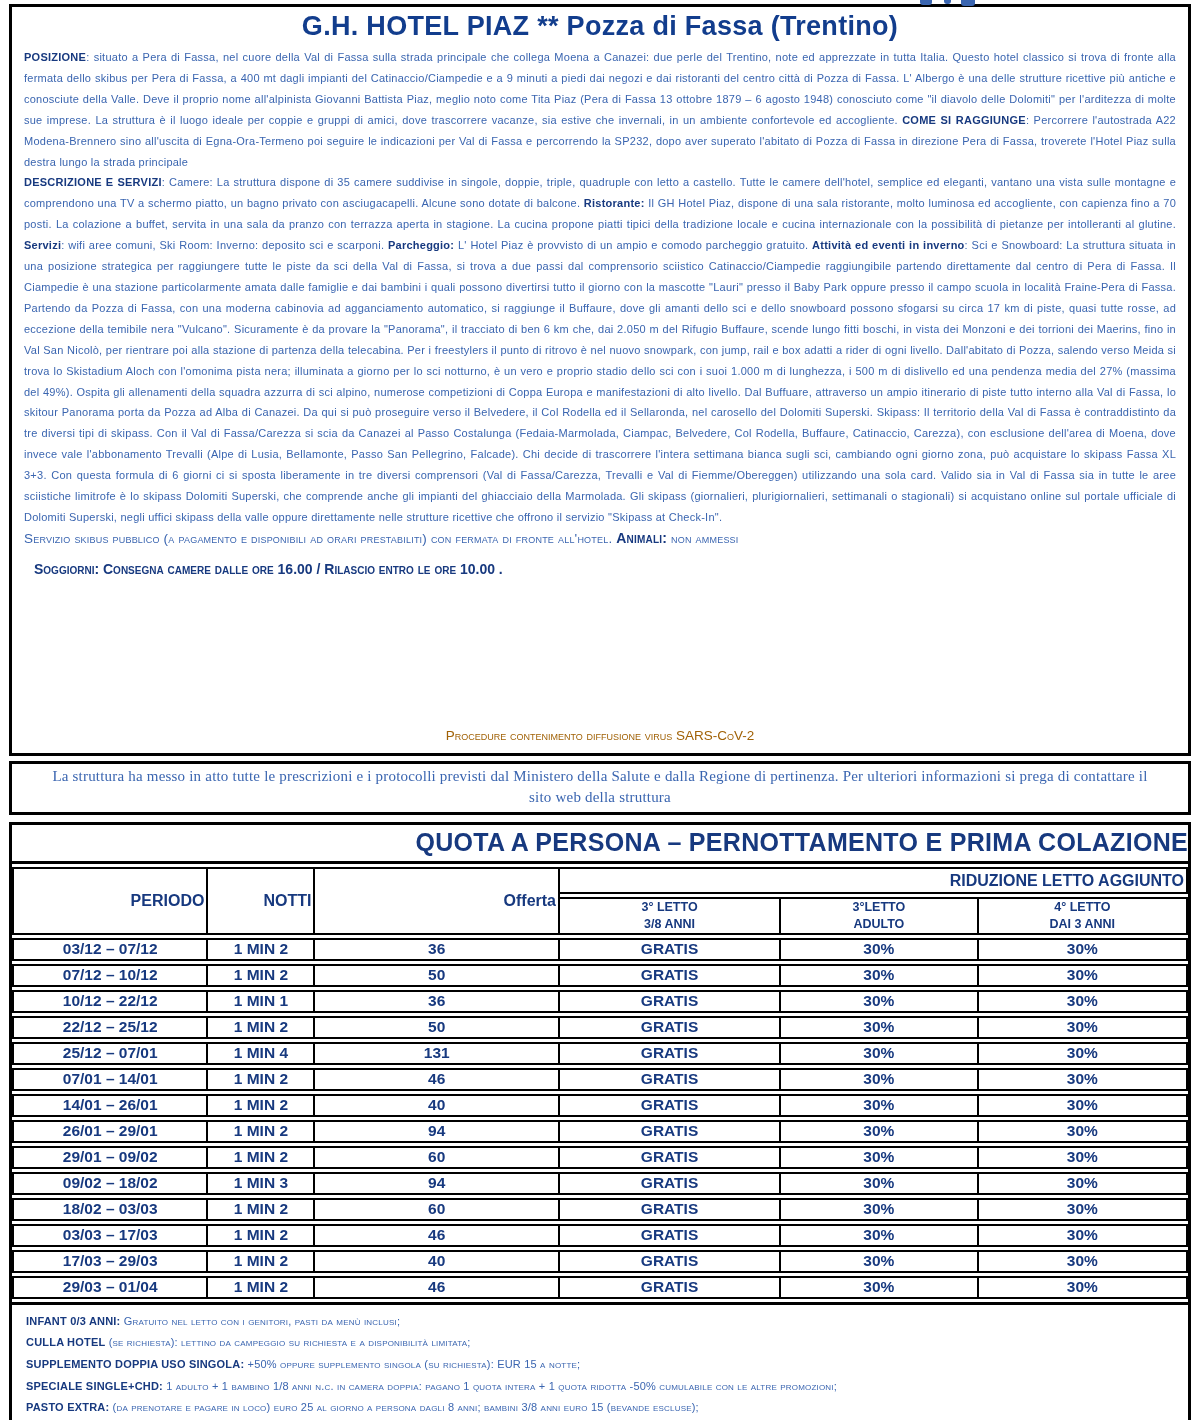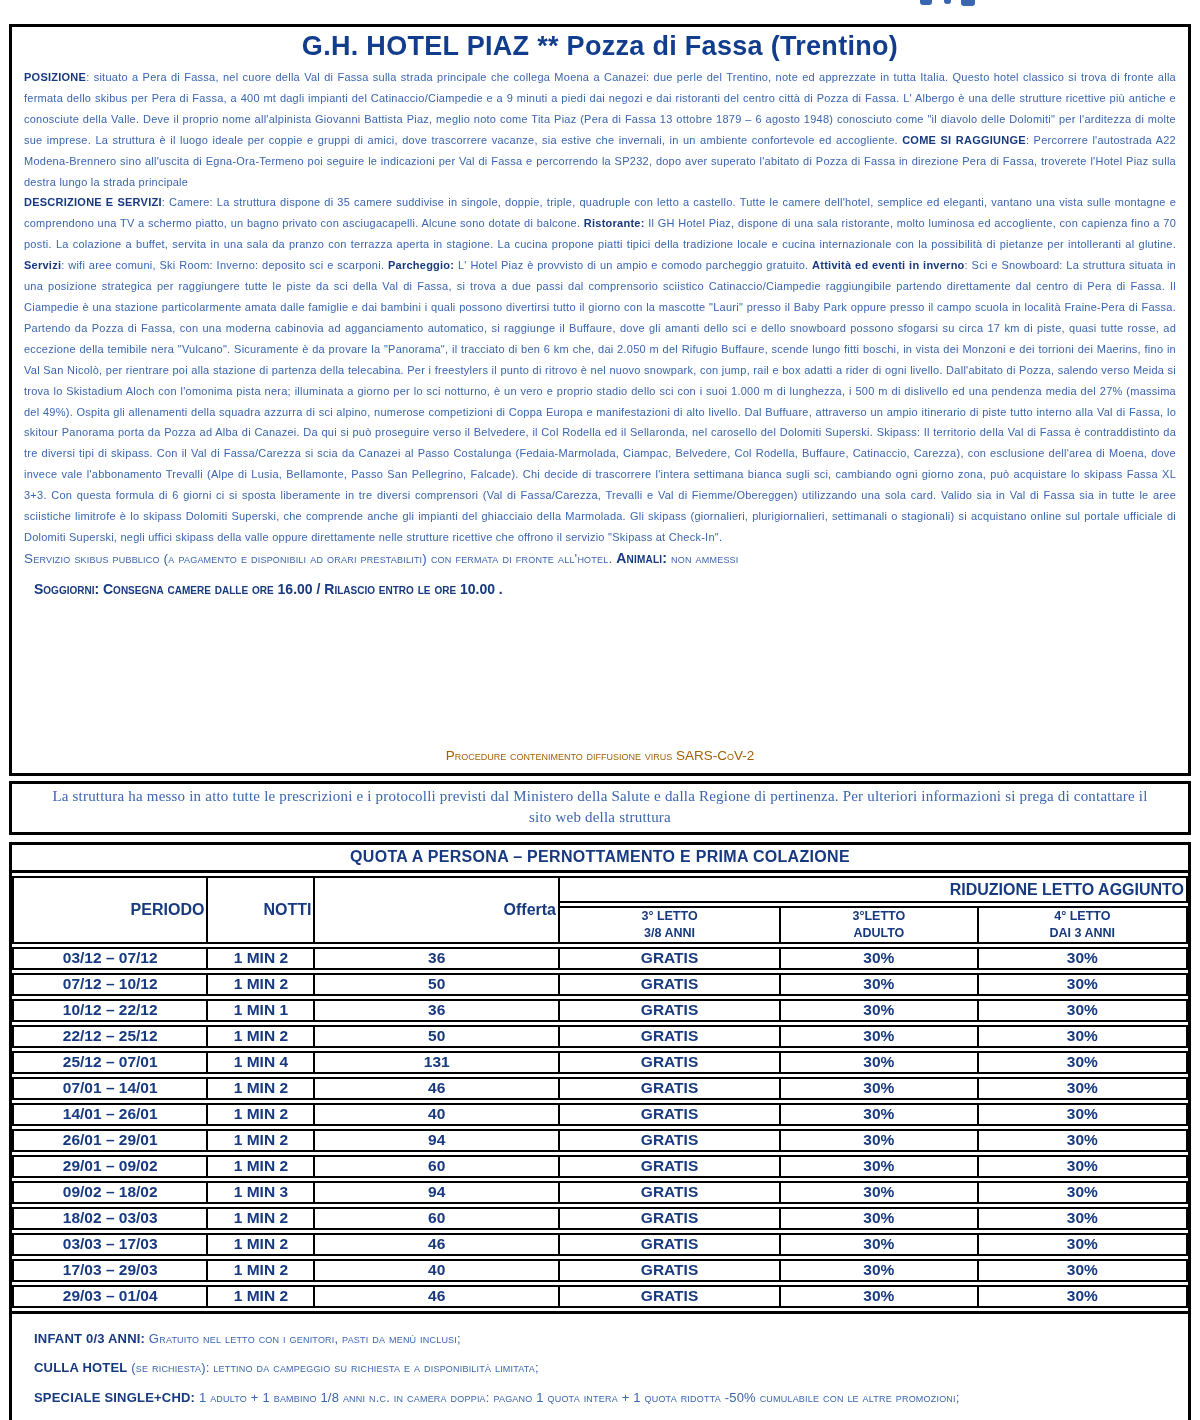--- a/index.html
+++ b/index.html
@@ -1,17 +1,17 @@
 <!DOCTYPE html>
 <html><head>
 <meta charset="utf-8">
 <style>
   html,body{margin:0;padding:0;background:#fff;width:1200px;height:1420px;overflow:hidden;
     font-family:"Liberation Sans",sans-serif;}
-  .page{position:relative;box-sizing:border-box;width:1200px;height:1420px;padding:24px 9px;}
+  .page{position:relative;box-sizing:border-box;width:1200px;height:1420px;padding:4px 9px;}
   
   .edge-frag{position:absolute;top:0;left:920px;height:6px;}
   .edge-frag i{display:inline-block;background:#3a65b0;border-radius:0 0 3px 3px;vertical-align:top;}
   .edge-frag i:nth-child(1){width:12px;height:5px;margin-right:12px;}
   .edge-frag i:nth-child(2){width:7px;height:4px;margin-right:10px;}
   .edge-frag i:nth-child(3){width:14px;height:6px;}
 
   .main-box{box-sizing:border-box;border:3px solid #000;height:752px;padding:2px 12px 6px;
     display:flex;flex-direction:column;overflow:hidden;}
   h1{margin:2px 0 5px;text-align:center;font-size:27px;font-weight:bold;color:#123d8d;letter-spacing:.3px;}
@@ -19,33 +19,33 @@
   .para b{color:#17397f;}
   .caps{margin:0;font-variant:small-caps;color:#3a65b0;font-size:13.5px;line-height:21px;letter-spacing:.2px;}
   .caps b{color:#17397f;font-size:14px;}
   .soggiorni{margin:10px;font-variant:small-caps;font-weight:bold;color:#17397f;font-size:14px;line-height:21px;}
   .covid-head{margin:auto 0 4px;text-align:center;font-variant:small-caps;color:#a16207;font-size:13.5px;}
 
   .covid-box{box-sizing:border-box;border:3px solid #000;margin-top:5px;min-height:46px;
     text-align:center;color:#3a65b0;font-size:15px;line-height:21px;padding:2px 40px 4px;letter-spacing:.2px;font-family:Liberation Serif, serif;}
 
   .table-box{box-sizing:border-box;border:3px solid #000;margin-top:7px;}
-  .table-title{text-align:center;font-weight:bold;color:#17397f;font-size:16px;
+  .table-title{text-align:right;font-weight:bold;color:#17397f;font-size:25px;
     padding:3px 0 4px;border-bottom:3px solid #000;letter-spacing:.3px;}
   table{width:100%;border-collapse:separate;border-spacing:0 3px;table-layout:fixed;}
   th,td{box-sizing:border-box;border-top:2.5px solid #000;border-bottom:2.5px solid #000;
     border-right:2.5px solid #000;color:#17397f;font-weight:bold;text-align:center;
     padding:0 2px;overflow:hidden;}
   th:first-child,td:first-child{border-left:2.5px solid #000;}
   .no-left{border-left:none !important;margin-top:20px;}
   thead .top th{font-size:16px;height:27px;text-align:right;}
   thead .subhead th{font-size:12.5px;line-height:1.35;height:36px;}
   tbody td{font-size:15.5px;height:23px;}
   .notes{border-top:3px solid #000;padding:4px 10px 3px;}
-  .note{margin:12px;font-variant:small-caps;color:#3a65b0;font-size:13px;line-height:17.6px;letter-spacing:.2px;}
+  .note{margin:4px;font-variant:small-caps;color:#3a65b0;font-size:11px;line-height:17.6px;letter-spacing:.2px;}
   .note b{color:#17397f;}
 </style>
 </head>
 <body>
 
 <div class="page">
 
   <div class="edge-frag"><i></i><i></i><i></i></div>
 
   <div class="main-box">
@@ -216,20 +216,21 @@
         <td>30%</td>
       </tr>
     </tbody>
     </table>
 
     <div class="notes">
       <p class="note"><b>INFANT 0/3 ANNI:</b><span> Gratuito nel letto con i genitori, pasti da menù inclusi;</span></p>
 
       <p class="note"><b>CULLA HOTEL</b><span> (se richiesta): lettino da campeggio su richiesta e a disponibilità limitata;</span></p>
 
+      <p class="note"><b>SUPPLEMENTO DOPPIA USO SINGOLA:</b><span> +50% oppure supplemento singola (su richiesta): EUR 15 a notte;</span></p>
 
       <p class="note"><b>SPECIALE SINGLE+CHD:</b><span> 1 adulto + 1 bambino 1/8 anni n.c. in camera doppia: pagano 1 quota intera + 1 quota ridotta -50% cumulabile con le altre promozioni;</span></p>
 
       <p class="note"><b>PASTO EXTRA:</b><span> (da prenotare e pagare in loco) euro 25 al giorno a persona dagli 8 anni; bambini 3/8 anni euro 15 (bevande escluse);</span></p>
 
       <p class="note"><b>CENONE DI SAN SILVESTRO:</b><span> euro 90 adulti; euro 45 bambini 3/8 anni, facoltativo da pagare in loco (bevande escluse);</span></p>
 
       <p class="note"><b>CENA VIGILIA NATALE 24/12:</b><span> euro 35 adulti; euro 20 bambini 3/8 anni, facoltativo da pagare in loco (bevande escluse);</span></p>
     </div>
 

